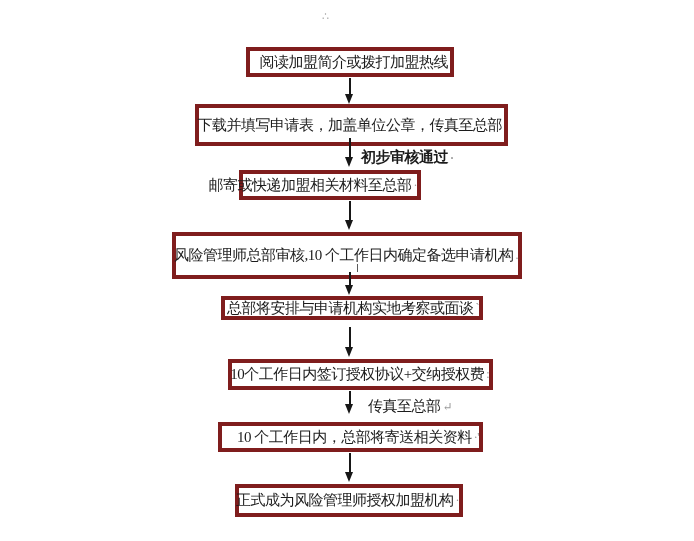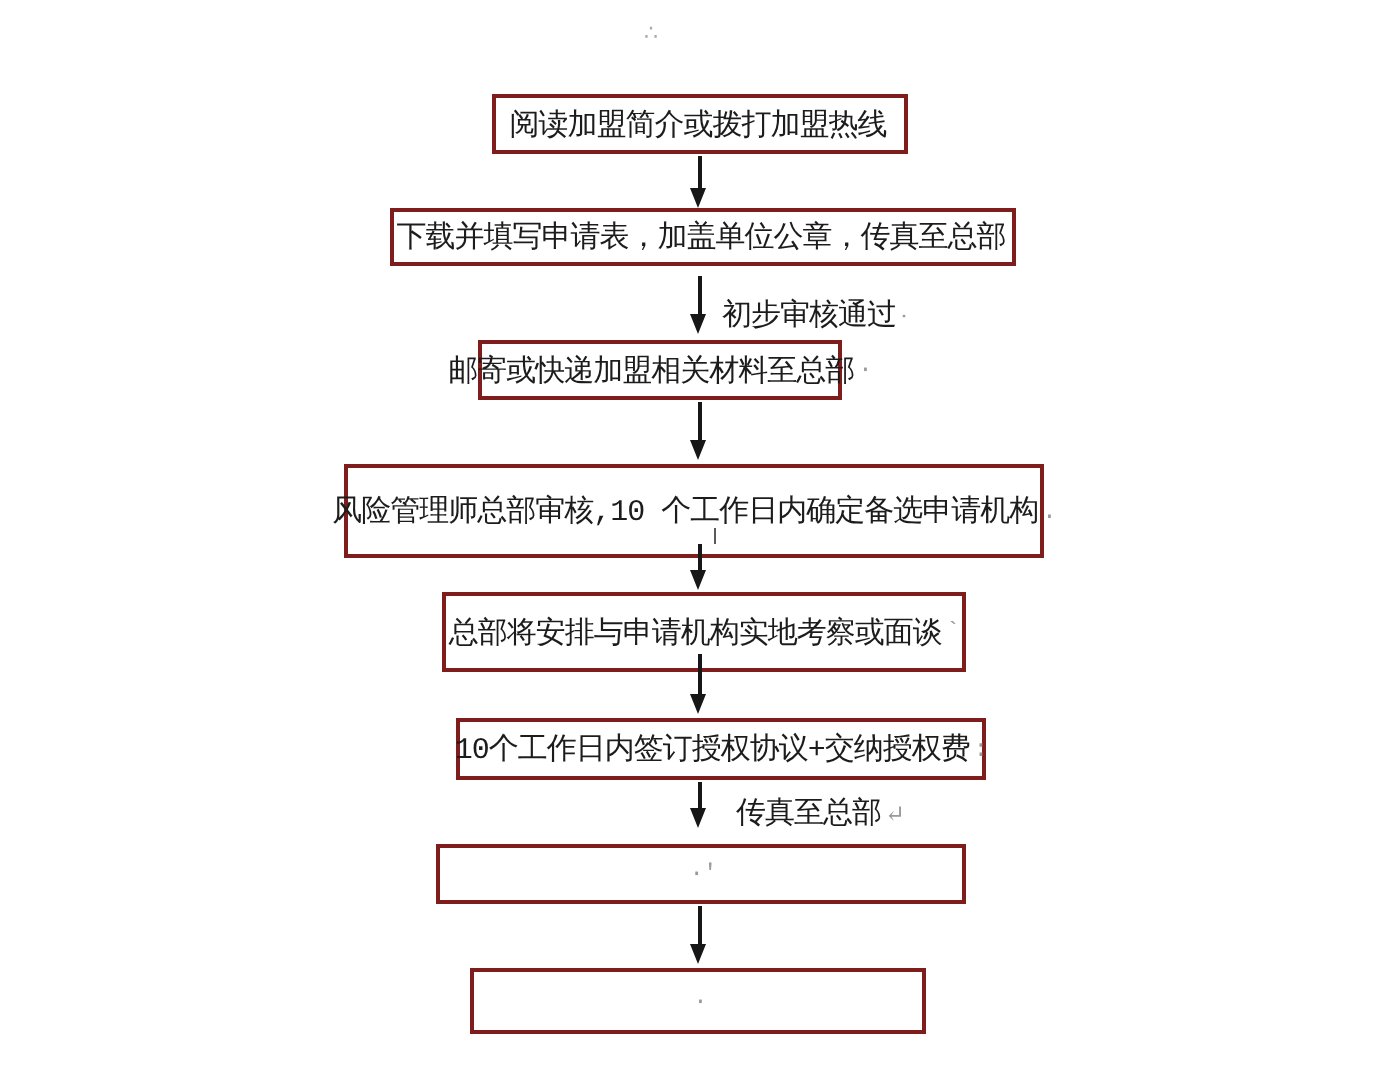--- a/index.html
+++ b/index.html
@@ -8,29 +8,28 @@
     width: 694px;
     height: 541px;
     background: #ffffff;
     font-family: "Liberation Serif", "DejaVu Serif", serif;
     color: #1c1c1c;
     overflow: hidden;
   }
   .box {
     position: absolute;
     box-sizing: border-box;
-    border: 2px solid #7f1d1d;
+    border: 4px solid #7f1d1d;
     display: flex;
     align-items: center;
-    justify-content: center;
+    justify-content: flex-end;
     font-size: 15px;
     letter-spacing: -0.5px;
     white-space: nowrap;
     background: #ffffff;
-    font-family: Liberation Mono, monospace;
   }
   .tail {
     color: #9a9a9a;
     font-size: 12px;
     margin-left: 2px;
   }
   .arrow { position: absolute; left: 345px; width: 9px; }
   .arrow .line {
     position: absolute; left: 4px; top: 0; bottom: 9px;
     width: 2px; background: #171717;
@@ -51,37 +50,37 @@
   .tick {
     position: absolute; left: 357px; top: 264px;
     width: 1px; height: 8px; background: #5a5a5a;
   }
   .top-artifact {
     position: absolute; left: 322px; top: 10px;
     font-size: 11px; color: #ababab;
   }
   
   #b1 { left: 246px; top: 47px;  width: 208px; height: 30px; }
-  #b2 { left: 195px; top: 104px; width: 313px; height: 29px; }
+  #b2 { left: 195px; top: 104px; width: 313px; height: 42px; }
   #b3 { left: 239px; top: 170px; width: 182px; height: 30px; }
   #b4 { left: 172px; top: 232px; width: 350px; height: 47px; }
-  #b5 { left: 221px; top: 296px; width: 262px; height: 40px; }
+  #b5 { left: 221px; top: 296px; width: 262px; height: 24px; }
   #b6 { left: 228px; top: 359px; width: 265px; height: 31px; }
   #b7 { left: 218px; top: 422px; width: 265px; height: 30px; }
   #b8 { left: 235px; top: 484px; width: 228px; height: 33px; }
   
   #a1 { top: 78px;  height: 26px; }
   #a2 { top: 138px; height: 29px; }
   #a3 { top: 201px; height: 29px; }
   #a4 { top: 272px; height: 23px; }
   #a5 { top: 327px; height: 30px; }
   #a6 { top: 391px; height: 23px; }
   #a7 { top: 453px; height: 29px; }
   
-  #l1 { left: 361px; top: 148px; }
+  #l1 { left: 361px; top: 148px; font-weight: bold; }
   #l2 { left: 368px; top: 397px; }
 </style>
 </head>
 <body>
 
 <div class="canvas">
 
   <span class="top-artifact">∴</span>
 
   <div class="box" id="b1">
@@ -148,25 +147,27 @@
   <div class="arrow" id="a6">
     <div class="line"></div>
     <div class="head"></div>
   </div>
 
   <div class="elabel" id="l2">
     <span>传真至总部</span><span class="tail">↵</span>
   </div>
 
   <div class="box" id="b7">
+    <span>10 个工作日内，总部将寄送相关资料</span>
       <span class="tail">·'</span>
   </div>
 
   <div class="arrow" id="a7">
     <div class="line"></div>
     <div class="head"></div>
   </div>
 
   <div class="box" id="b8">
+    <span>正式成为风险管理师授权加盟机构</span>
       <span class="tail">·</span>
   </div>
 
 </div>
 
 </body></html>

